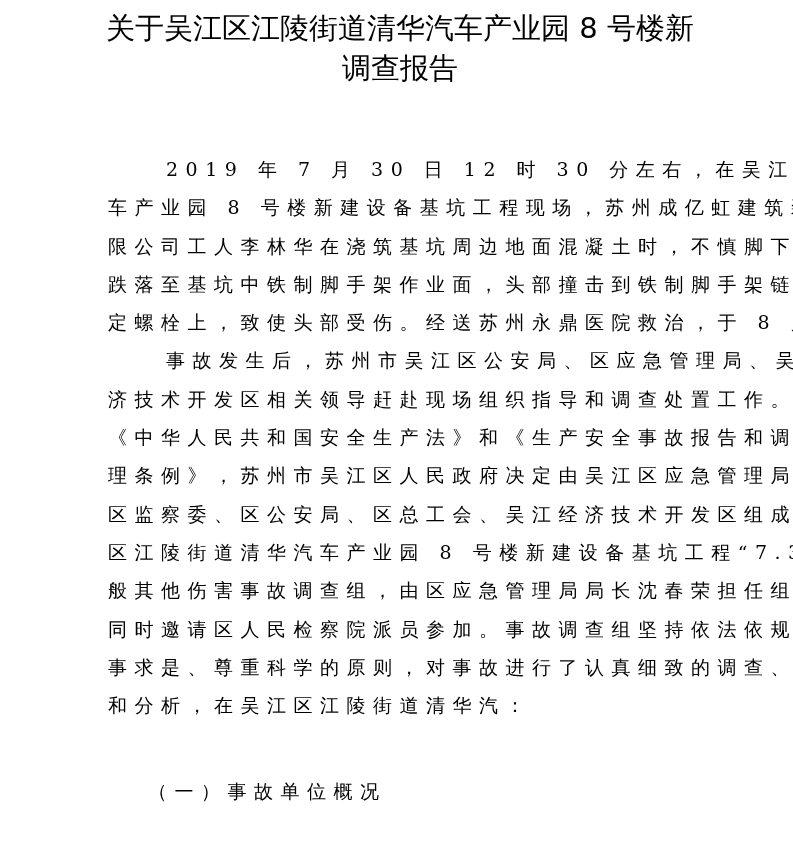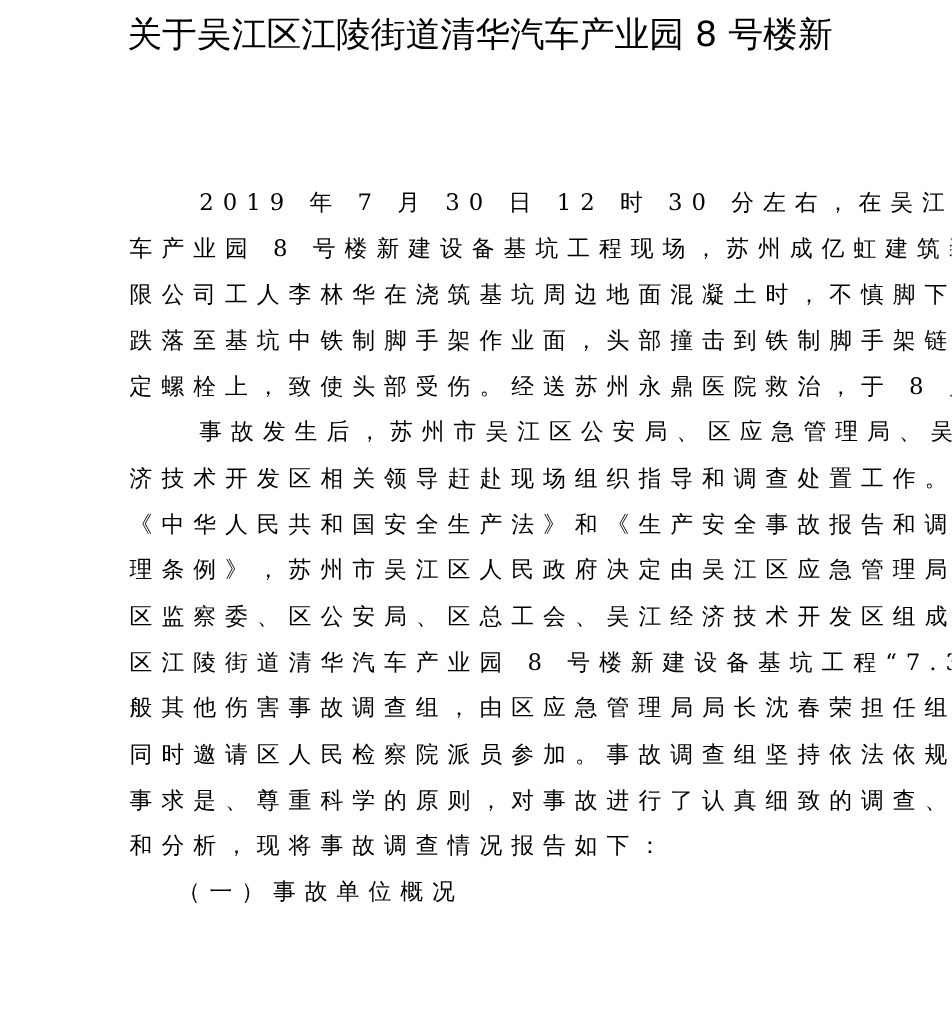--- a/index.html
+++ b/index.html
@@ -49,47 +49,48 @@
     font-size: 19px;
     line-height: 38.3px;
     letter-spacing: 7.5px;
     margin: 0;
   }
   .body-text .line {
     display: block;
     white-space: nowrap;
   }
   .indent2 { padding-left: 58px; }
-  .indent1 { padding-left: 34px; }
+  .indent1 { padding-left: 34px; margin-top: 48px; }
 </style>
 </head>
 <body>
 
 <div class="page">
 
   <h1 class="title">
     <span class="tline">关于吴江区江陵街道清华汽车产业园 8 号楼新</span>
+    <span class="tline">调查报告</span>
   </h1>
 
   <div class="body-text">
     <div>
       <span class="line indent2">2019 年 7 月 30 日 12 时 30 分左右，在吴江区江陵街道清华汽</span>
       <span class="line">车产业园 8 号楼新建设备基坑工程现场，苏州成亿虹建筑装饰有</span>
       <span class="line">限公司工人李林华在浇筑基坑周边地面混凝土时，不慎脚下踏空</span>
       <span class="line">跌落至基坑中铁制脚手架作业面，头部撞击到铁制脚手架链接固</span>
       <span class="line">定螺栓上，致使头部受伤。经送苏州永鼎医院救治，于 8 月 4 日</span>
     </div>
     <div>
       <span class="line indent2">事故发生后，苏州市吴江区公安局、区应急管理局、吴江经</span>
       <span class="line">济技术开发区相关领导赶赴现场组织指导和调查处置工作。根据</span>
       <span class="line">《中华人民共和国安全生产法》和《生产安全事故报告和调查处</span>
       <span class="line">理条例》，苏州市吴江区人民政府决定由吴江区应急管理局牵头，</span>
       <span class="line">区监察委、区公安局、区总工会、吴江经济技术开发区组成吴江</span>
       <span class="line">区江陵街道清华汽车产业园 8 号楼新建设备基坑工程“7.30”一</span>
       <span class="line">般其他伤害事故调查组，由区应急管理局局长沈春荣担任组长，</span>
       <span class="line">同时邀请区人民检察院派员参加。事故调查组坚持依法依规、实</span>
       <span class="line">事求是、尊重科学的原则，对事故进行了认真细致的调查、取证</span>
-      <span class="line">和分析，现将事故调查情况报告如下：</span>
+      <span class="line">和分析，在吴江区江陵街道清华汽：</span>
     </div>
     <span class="line indent1" style="padding-left:40px">（一）事故单位概况</span>
   </div>
 
 </div>
 
 </body></html>

